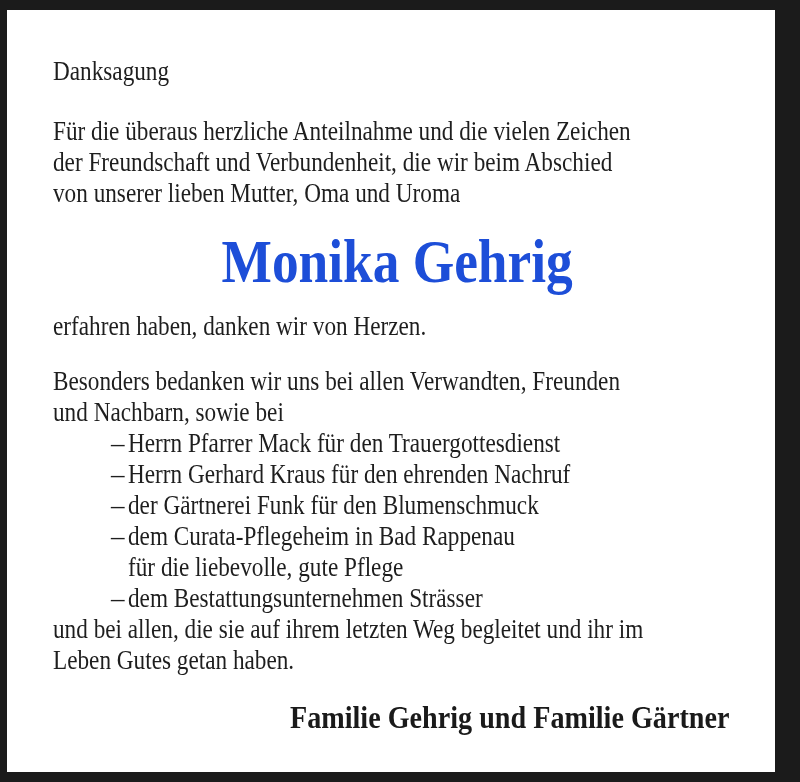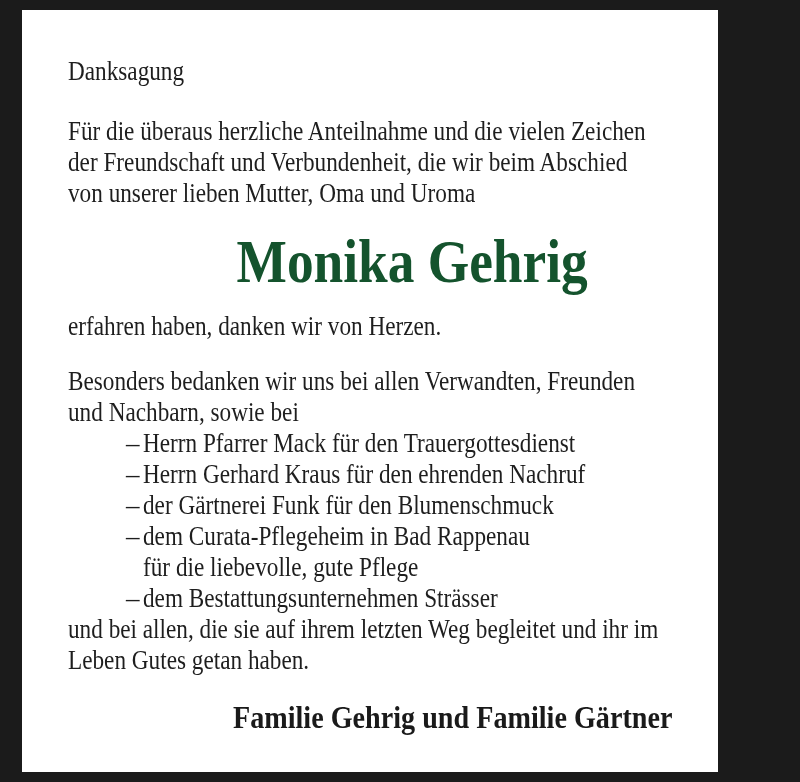--- a/index.html
+++ b/index.html
@@ -8,23 +8,23 @@
       background: #1b1b1b;
     }
     body {
       width: 800px;
       height: 782px;
       position: relative;
       overflow: hidden;
     }
     .page {
       position: absolute;
-      left: 22px;
+      left: 7px;
       top: 10px;
-      width: 696px;
+      width: 768px;
       height: 762px;
       background: #ffffff;
     }
     .line {
       position: absolute;
       left: 46px;
       font-family: "Liberation Serif", serif;
       font-size: 27px;
       color: #1e1e1e;
       white-space: nowrap;
@@ -45,21 +45,21 @@
     }
     .name {
       position: absolute;
       left: 0;
       width: 780px;
       top: 216px;
       text-align: center;
       font-family: "Liberation Serif", serif;
       font-weight: bold;
       font-size: 62px;
-      color: #14532d;
+      color: #1d4ed8;
       line-height: 70px;
     }
     .name span {
       display: inline-block;
       transform: scaleX(0.86);
     }
     .signature {
       position: absolute;
       right: 46px;
       top: 692px;

